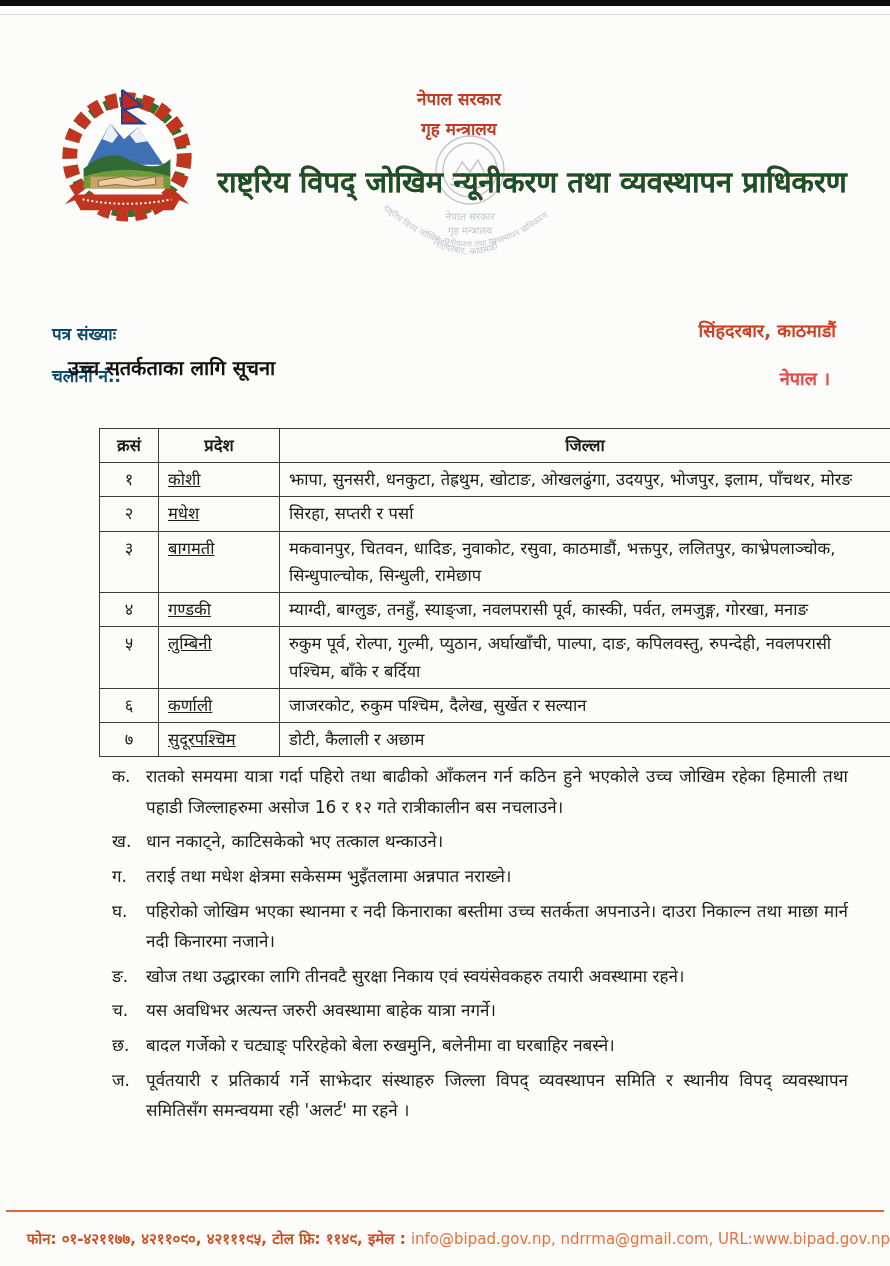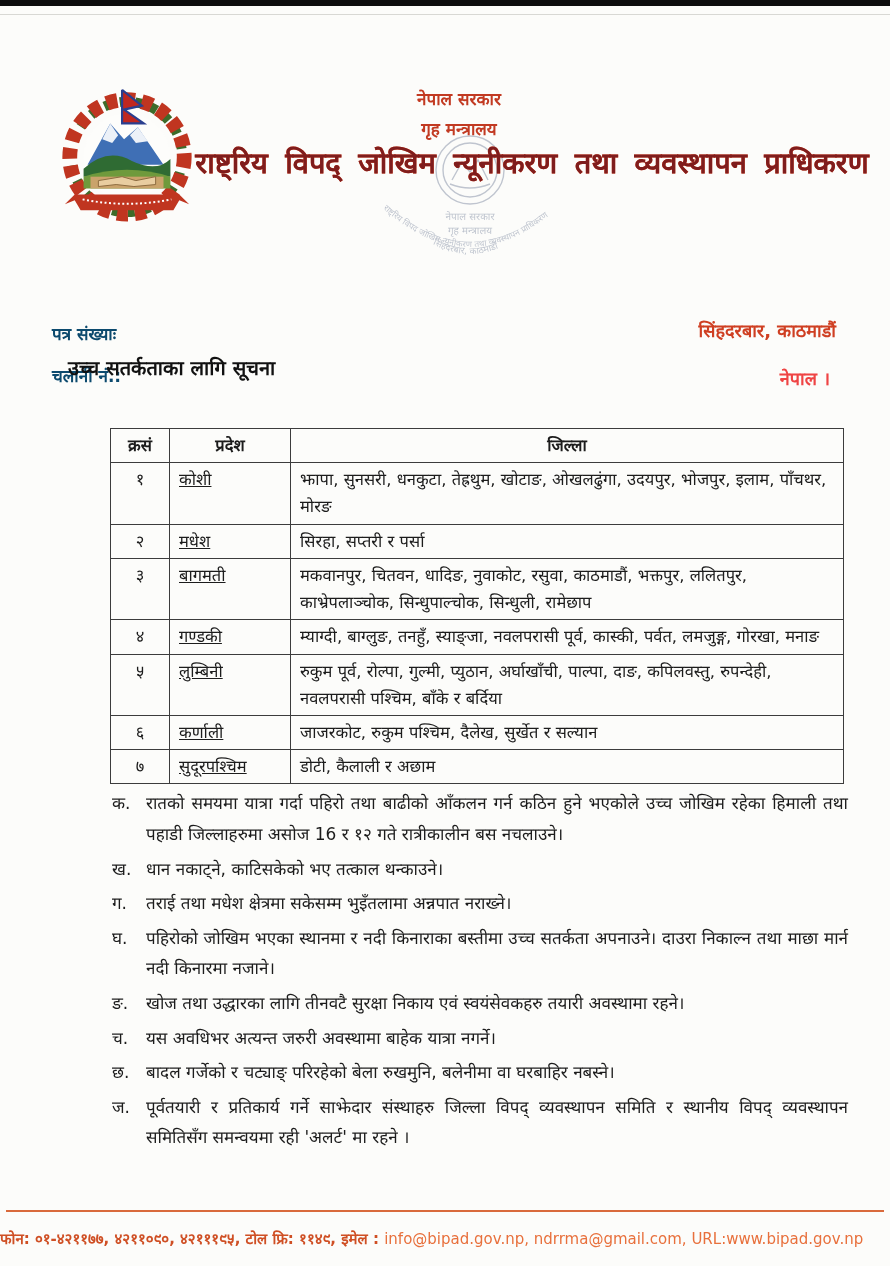--- a/index.html
+++ b/index.html
@@ -15,55 +15,55 @@
   .scan-edge{position:absolute;top:0;left:0;width:100%;height:6px;background:#0d0d0d;}
   .scan-line{position:absolute;top:14px;left:0;width:100%;height:1px;background:#d8d8d4;}
 
   
   .header{position:relative;padding-top:84px;height:186px;}
   .emblem{position:absolute;left:52px;top:78px;width:150px;height:148px;}
   .stamp{position:absolute;left:368px;top:128px;width:205px;height:145px;opacity:.55;z-index:0;}
   .gov-line{position:relative;z-index:1;text-align:center;padding-left:28px;
     color:#c23a22;font-weight:bold;font-size:17px;line-height:30px;}
   .authority-line{position:relative;z-index:1;text-align:center;padding-left:180px;padding-right:6px;
-    color:#7f1d1d;font-weight:bold;font-size:29px;line-height:44px;margin-top:0;
-    text-shadow:0 0 .5px #e8491d;white-space:nowrap;font-family:Liberation Mono, monospace;}
+    color:#14532d;font-weight:bold;font-size:29px;line-height:44px;margin-top:16px;
+    text-shadow:0 0 .5px #e8491d;white-space:nowrap;}
 
   
   .meta{position:relative;margin:52px 52px 0 52px;height:86px;}
   .meta .lbl{color:#0c4a6e;font-weight:bold;font-size:17px;}
   .letter-no{position:absolute;left:0;top:0;}
   .dispatch-no{position:absolute;left:0;top:42px;}
   .place1{position:absolute;right:2px;top:-4px;color:#cf3f22;font-weight:bold;font-size:18px;}
   .place2{position:absolute;right:8px;top:44px;color:#ef4444;font-weight:bold;font-size:18px;}
   .subject{position:absolute;left:16px;right:0;top:32px;text-align:left;
     font-size:20px;font-weight:bold;color:#111;}
 
   
   .body-wrap{margin:20px 38px 0 90px;}
   .intro{font-size:17px;line-height:1.9;text-align:justify;margin:0 8px 14px 2px;}
 
-  table.risk{border-collapse:collapse;width:734px;margin-left:20px;font-size:16.5px;}
+  table.risk{border-collapse:collapse;width:792px;margin-left:9px;font-size:16.5px;}
   table.risk th,table.risk td{border:1.6px solid #3c3c3c;padding:3px 9px;line-height:1.65;vertical-align:top;}
   table.risk th{font-weight:bold;text-align:center;}
   td.sn{text-align:center;width:40px;}
   td.prov{width:102px;white-space:nowrap;text-decoration:underline;}
 
   .notice-para{font-size:17px;line-height:1.9;text-align:justify;margin:26px 6px 10px 2px;}
   .notice-para b{font-weight:bold;}
 
   .items{margin:4px 4px 0 22px;}
   .item{display:flex;margin-bottom:4px;}
   .item .lbl{flex:0 0 34px;font-size:17px;line-height:1.8;}
   .item .txt{flex:1;font-size:17px;line-height:1.8;text-align:justify;}
 
   
   .footer{position:absolute;left:0;bottom:18px;width:100%;}
   .footer-rule{height:2.5px;background:#d96a3c;margin:0 6px 16px 6px;}
-  .footer-text{text-align:left;font-size:15px;font-weight:bold;color:#cf4f24;}
+  .footer-text{text-align:right;font-size:15px;font-weight:bold;color:#cf4f24;}
   .footer-text .latin{color:#e8703c;font-weight:normal;}
 </style>
 </head>
 <body>
 
 <div class="page">
   <div class="scan-edge"></div>
   <div class="scan-line"></div>
 
   <div class="header">

